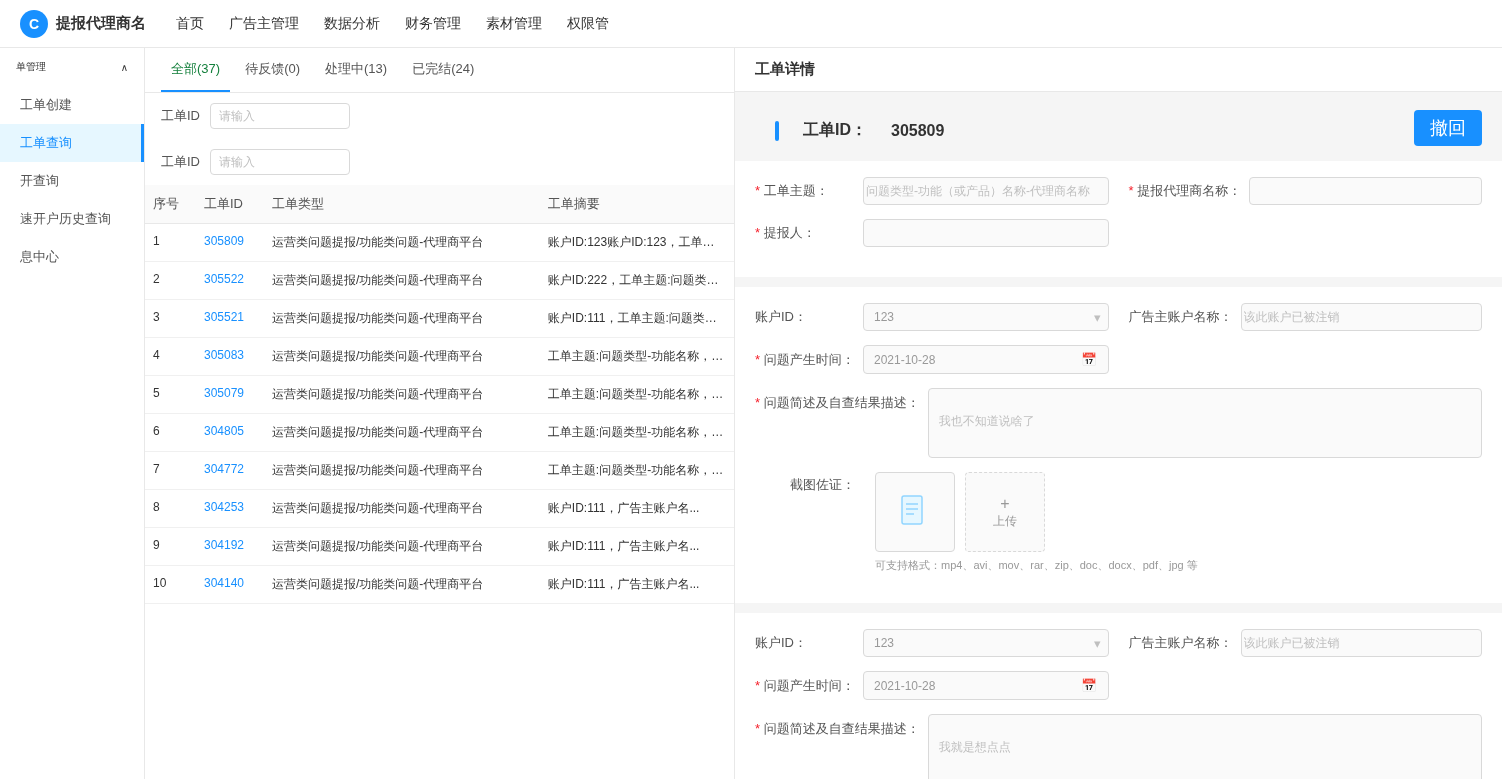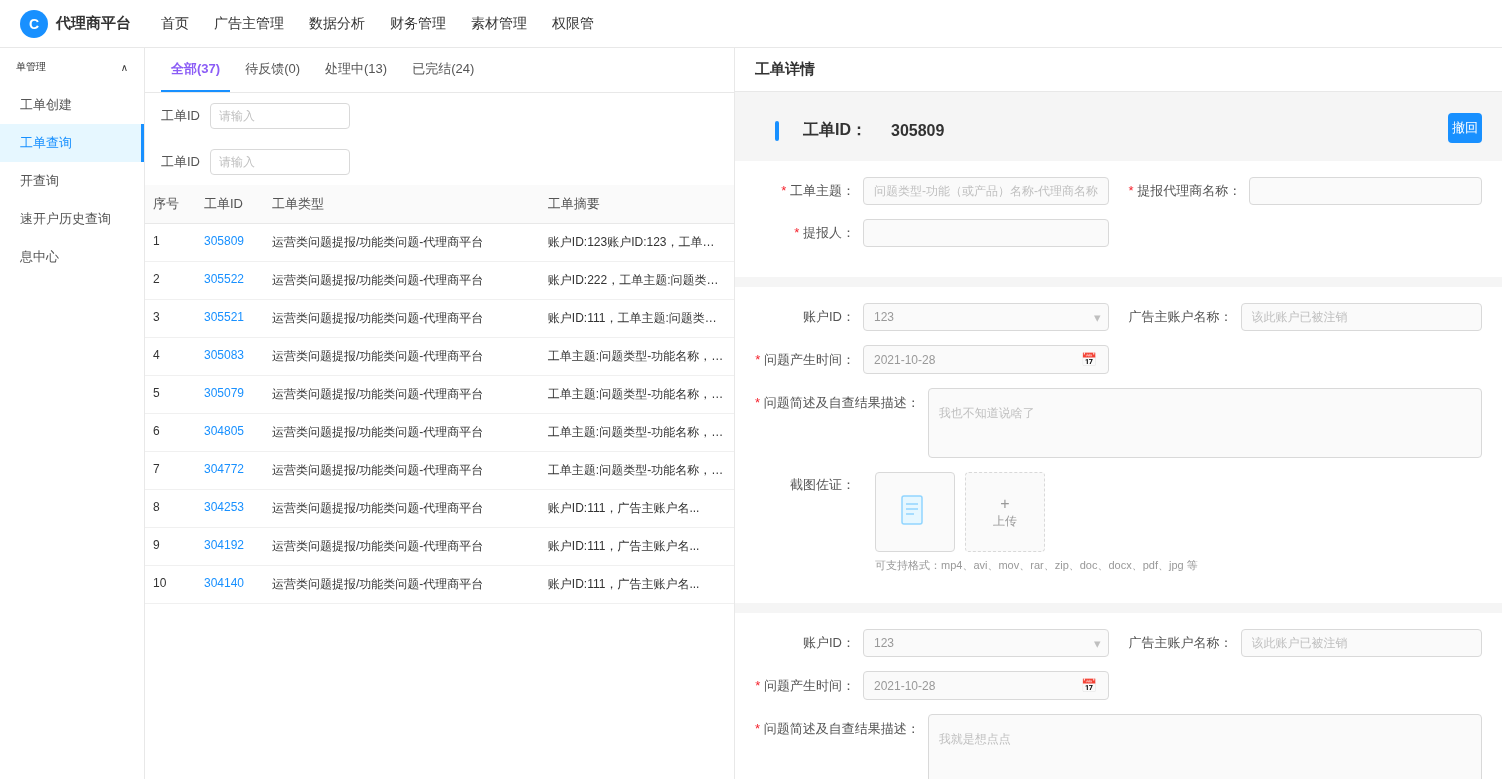--- a/index.html
+++ b/index.html
@@ -26,50 +26,50 @@
 
     
     .main { flex: 1; display: flex; overflow: hidden; }
 
     
     .ticket-list-panel { width: 590px; flex-shrink: 0; background: #fff; border-right: 1px solid #e8e8e8; overflow-y: auto; padding: 0; }
 
     
     .tabs { display: flex; border-bottom: 1px solid #e8e8e8; padding: 0 16px; }
     .tab { padding: 12px 10px; font-size: 13px; color: #555; cursor: pointer; border-bottom: 2px solid transparent; margin-right: 5px; }
-    .tab.active { color: #8b5cf6; border-bottom: 2px solid #1890ff; font-weight: bold; }
+    .tab.active { color: #15803d; border-bottom: 2px solid #1890ff; }
 
     
     .filter-row { display: flex; align-items: center; padding: 10px 16px; gap: 10px; }
     .filter-label { font-size: 13px; color: #555; white-space: nowrap; }
     .filter-input { border: 1px solid #d9d9d9; border-radius: 4px; padding: 5px 8px; font-size: 12px; width: 140px; color: #333; outline: none; }
     .filter-input::placeholder { color: #bfbfbf; }
 
     
     .ticket-table { width: 100%; border-collapse: collapse; }
     .ticket-table th { background: #fafafa; border-bottom: 1px solid #e8e8e8; padding: 10px 8px; font-size: 13px; color: #555; text-align: left; font-weight: normal; }
     .ticket-table td { border-bottom: 1px solid #f0f0f0; padding: 10px 8px; font-size: 12px; color: #333; vertical-align: top; }
     .ticket-table td.ticket-id-cell { color: #1890ff; cursor: pointer; }
 
     
     .ticket-detail-panel { flex: 1; background: #f5f5f5; overflow-y: auto; }
     .detail-header { background: #fff; padding: 12px 20px; border-bottom: 1px solid #e8e8e8; display: flex; align-items: flex-end; justify-content: space-between; }
     .detail-title { font-size: 15px; font-weight: bold; color: #333; }
     .detail-id { display: flex; align-items: center; gap: 24px; margin: 16px 20px 10px 20px; font-size: 16px; font-weight: bold; color: #333; }
     .detail-id-bar { width: 4px; height: 20px; background: #1890ff; border-radius: 2px; }
-    .back-btn { background: #1890ff; color: #fff; border: none; border-radius: 4px; padding: 6px 4px; cursor: pointer; font-size: 13px; }
+    .back-btn { background: #1890ff; color: #fff; border: none; border-radius: 4px; padding: 6px 16px; cursor: pointer; font-size: 18px; }
 
     
     .detail-card { background: #fff; margin: 0 0 10px 0; padding: 16px 20px; }
     .form-row { display: flex; align-items: flex-start; margin-bottom: 14px; gap: 20px; }
     .form-group { display: flex; align-items: center; flex: 1; gap: 8px; }
-    .form-label { font-size: 13px; color: #555; white-space: nowrap; min-width: 100px; text-align: right; }
-    .form-input { flex: 1; border: 1px solid #d9d9d9; border-radius: 4px; padding: 6px 10px; font-size: 12px; color: #999; background: #fafafa; outline: none; }
+    .form-label { font-size: 13px; color: #555; white-space: nowrap; min-width: 100px; }
+    .form-input { flex: 1; border: 1px solid #d9d9d9; border-radius: 4px; padding: 6px 2px; font-size: 12px; color: #999; background: #fafafa; outline: none; }
     .form-input::placeholder { color: #bfbfbf; }
-    .form-textarea { flex: 1; border: 1px solid #d9d9d9; border-radius: 4px; padding: 16px 10px; font-size: 12px; color: #999; background: #fafafa; outline: none; resize: none; height: 70px; }
+    .form-textarea { flex: 1; border: 1px solid #d9d9d9; border-radius: 4px; padding: 24px 10px; font-size: 12px; color: #999; background: #fafafa; outline: none; resize: none; height: 70px; }
     .form-textarea::placeholder { color: #bfbfbf; }
 
     
     .date-input-wrap { display: flex; align-items: center; border: 1px solid #d9d9d9; border-radius: 4px; background: #fafafa; padding: 6px 10px; flex: 1; gap: 6px; }
     .date-input-wrap input { border: none; background: transparent; font-size: 12px; color: #999; outline: none; flex: 1; }
     .date-icon { color: #bfbfbf; font-size: 13px; }
     .upload-row { display: flex; gap: 10px; }
     .upload-file-thumb { width: 80px; height: 80px; border: 1px solid #d9d9d9; border-radius: 4px; display: flex; align-items: center; justify-content: center; background: #fafafa; }
     .upload-btn { width: 80px; height: 80px; border: 1px dashed #d9d9d9; border-radius: 4px; display: flex; flex-direction: column; align-items: center; justify-content: center; cursor: pointer; color: #999; font-size: 12px; background: #fafafa; }
     .upload-hint { font-size: 11px; color: #999; margin-top: 6px; }
@@ -77,21 +77,21 @@
     .select-wrapper { position: relative; flex: 1; }
     .select-wrapper select { width: 100%; border: 1px solid #d9d9d9; border-radius: 4px; padding: 6px 10px; font-size: 12px; color: #999; background: #fafafa; outline: none; appearance: none; }
     .select-arrow { position: absolute; right: 8px; top: 50%; transform: translateY(-50%); color: #bfbfbf; pointer-events: none; }
   </style>
 </head>
 <body>
 
 <div class="top-nav">
   <div class="logo">
     <div class="logo-icon">C</div>
-    <span>代理商平台</span>
+    <span>提报代理商名</span>
   </div>
   <nav class="nav-items">
     <span class="nav-item">首页</span>
     <span class="nav-item">广告主管理</span>
     <span class="nav-item">数据分析</span>
     <span class="nav-item">财务管理</span>
     <span class="nav-item">素材管理</span>
     <span class="nav-item">权限管</span>
   </nav>
 </div>

